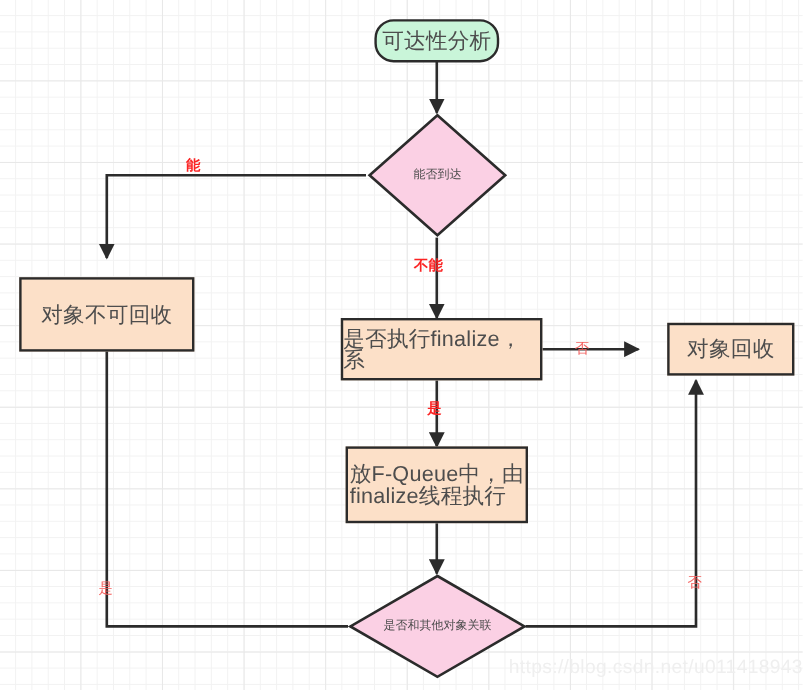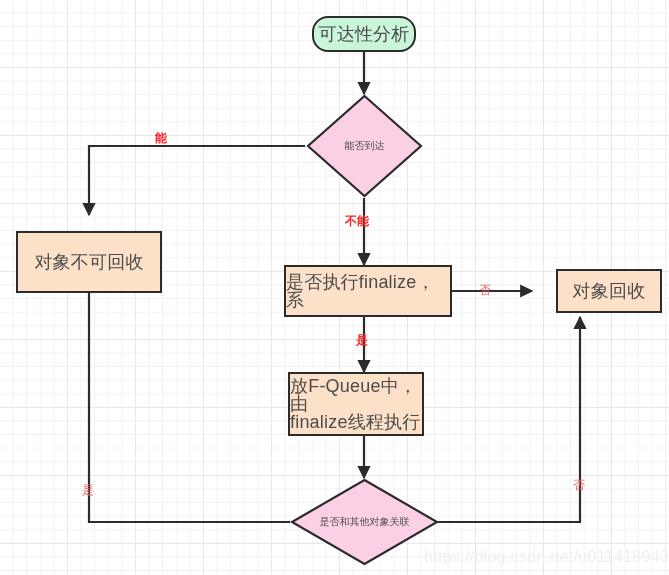--- a/index.html
+++ b/index.html
@@ -145,21 +145,21 @@
   <div class="node node-rect" style="left:284px; top:265px; width:168px; height:52px;">
     <span>
       <span class="nl">是否执行finalize，系</span>
     </span>
   </div>
 
   <div class="node node-rect" style="left:534px; top:269px; width:106px; height:44px;margin-left:22px;">
     <span>对象回收</span>
   </div>
 
-  <div class="node node-rect" style="left:288px; top:372px; width:136px; height:64px;">
+  <div class="node node-rect" style="left:288px; top:372px; width:152px; height:64px;">
     <span>
       <span class="nl">放F-Queue中，由</span>
       <span class="nl">finalize线程执行</span>
     </span>
   </div>
 
   <div class="node-diamond-wrap" style="left:290px; top:478px; width:149px; height:88px;">
     <svg width="149" height="88">
       <polygon points="74.5,2 147,44 74.5,86 2,44" fill="#fbd0e4" stroke="#2b2b2b" stroke-width="2.2"></polygon>
     </svg>

